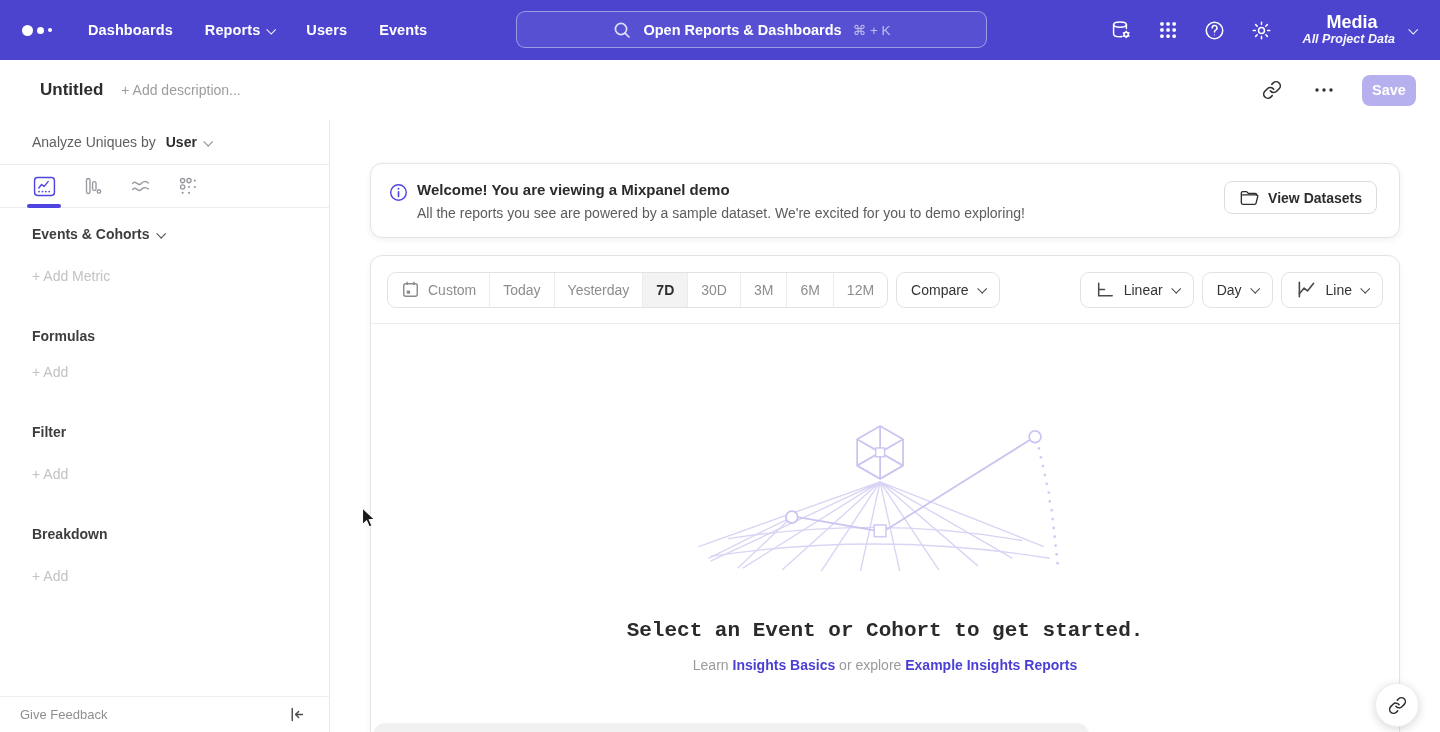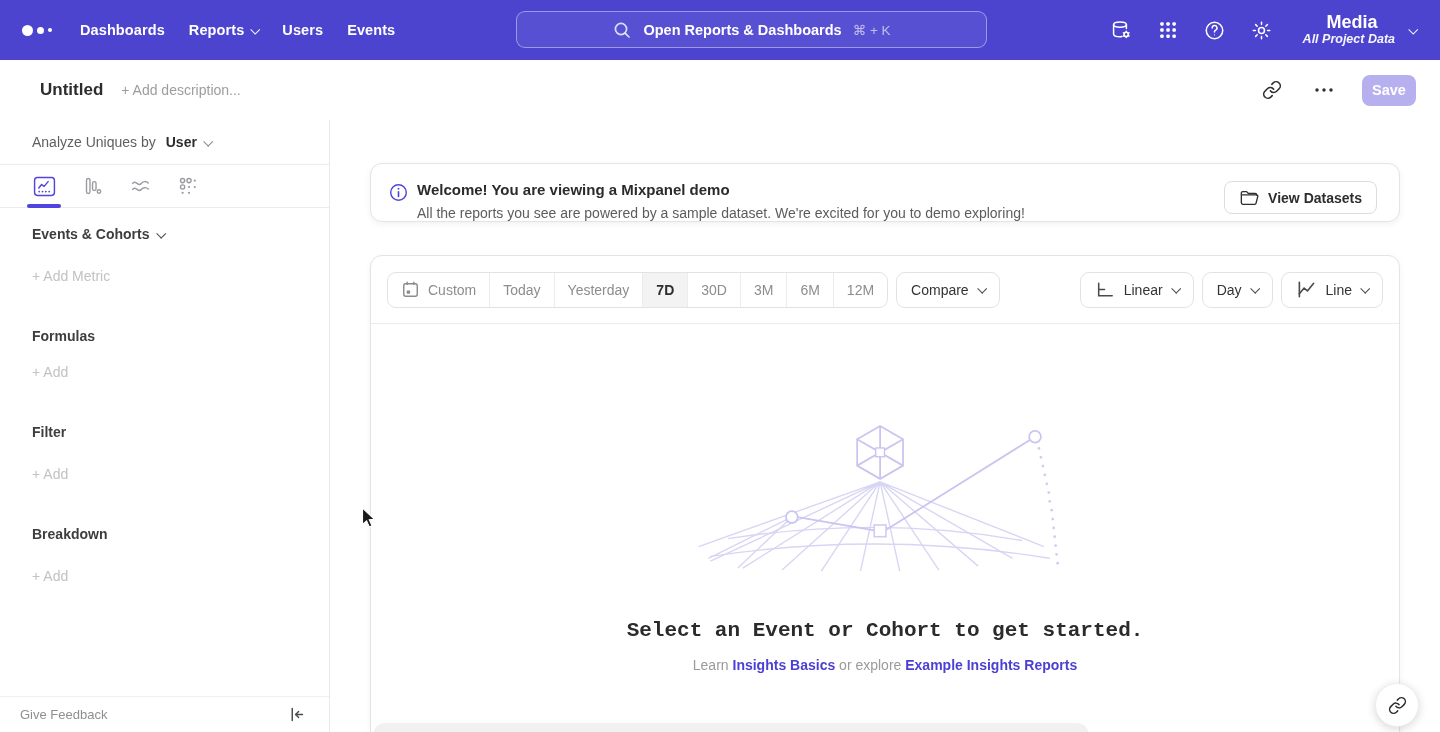--- a/index.html
+++ b/index.html
@@ -6,21 +6,21 @@
   html,body { width:1440px; height:732px; }
   body { font-family: "Liberation Sans", sans-serif; background:#fff; overflow:hidden; }
   .app { position:relative; width:1440px; height:732px; background:#fff; overflow:hidden; }
 
   
   .navbar { position:absolute; top:0; left:0; right:0; height:60px; background:#4C43CF; display:flex; align-items:center; }
   .logo { display:flex; align-items:center; gap:4px; margin-left:22px; width:40px; cursor:pointer; }
   .logo .d1 { width:11px; height:11px; border-radius:50%; background:#fff; }
   .logo .d2 { width:7px; height:7px; border-radius:50%; background:#fff; }
   .logo .d3 { width:4px; height:4px; border-radius:50%; background:#fff; }
-  .nav-items { display:flex; align-items:center; gap:24px; margin-left:18px; }
+  .nav-items { display:flex; align-items:center; gap:32px; margin-left:26px; }
   .nav-item { color:#fff; font-size:14.5px; font-weight:bold; letter-spacing:.1px; display:flex; align-items:center; gap:7px; cursor:pointer; text-decoration:none; }
   .search-pill { position:absolute; left:516px; top:11px; width:471px; height:37px; border:1px solid rgba(255,255,255,.42); background:rgba(255,255,255,.07); border-radius:9px; display:flex; align-items:center; justify-content:center; gap:11px; cursor:pointer; }
   .search-label { color:#fff; font-size:14.5px; font-weight:bold; }
   .search-shortcut { color:rgba(255,255,255,.62); font-size:13.5px; }
   .nav-right { position:absolute; right:24px; top:0; height:60px; display:flex; align-items:center; gap:23px; }
   .nav-icon { width:24px; height:24px; display:flex; align-items:center; justify-content:center; cursor:pointer; }
   .project { display:flex; align-items:center; gap:14px; margin-left:6px; cursor:pointer; }
   .project-name { color:#fff; font-size:18px; font-weight:bold; line-height:17px;margin-left:24px; }
   .project-sub { color:rgba(255,255,255,.95); font-size:12.5px; font-weight:bold; line-height:16px;font-style:italic; }
   .chev { display:inline-block; width:7px; height:7px; border-right:1.7px solid currentColor; border-bottom:1.7px solid currentColor; transform:rotate(45deg) translateY(-1px); }
@@ -45,21 +45,21 @@
   .sb-tab { position:relative; width:24px; height:43px; display:flex; align-items:center; justify-content:center; cursor:pointer; }
   .sb-tab.selected::after { content:""; position:absolute; left:-5px; bottom:0; width:34px; height:4px; border-radius:3px; background:#4F44E0; }
   .sb-row { position:absolute; left:32px; display:flex; align-items:center; gap:8px; }
   .sb-title { font-size:14px; font-weight:bold; color:#3d3d3d; }
   .sb-add { font-size:14px; color:#c2c2c2; cursor:pointer; }
   .sb-footer { position:absolute; left:0; right:0; bottom:0; height:36px; border-top:1px solid #efefef; display:flex; align-items:center; }
   .feedback { margin-left:20px; font-size:13px; color:#8f8f8f; cursor:pointer; }
   .collapse { position:absolute; right:24px; cursor:pointer; display:flex; }
 
   
-  .banner { position:absolute; top:163px; left:370px; width:1030px; height:59px; background:#fff; border:1px solid #e4e4e4; border-radius:12px; box-shadow:0 2px 6px rgba(25,25,60,.06); }
+  .banner { position:absolute; top:163px; left:370px; width:1030px; height:75px; background:#fff; border:1px solid #e4e4e4; border-radius:12px; box-shadow:0 2px 6px rgba(25,25,60,.06); }
   .banner-icon { position:absolute; left:18px; top:19px; }
   .banner-title { position:absolute; left:46px; top:17px; font-size:15px; font-weight:bold; color:#2b2b2b; }
   .banner-sub { position:absolute; left:46px; top:41px; font-size:14px; color:#5c5c5c; }
   .view-datasets { position:absolute; right:22px; top:17px; height:33px; display:flex; align-items:center; gap:9px; padding:0 14px; background:#fff; border:1px solid #dcdcdc; border-radius:8px; font-size:14px; font-weight:bold; color:#2d2d2d; cursor:pointer; }
 
   
   .chart-card { position:absolute; top:255px; left:370px; width:1030px; height:500px; background:#fff; border:1px solid #e4e4e4; border-radius:12px; box-shadow:0 2px 6px rgba(25,25,60,.05); overflow:hidden; }
   .card-toolbar { height:68px; border-bottom:1px solid #ececec; display:flex; align-items:center; padding:0 16px; }
   .seg-group { display:flex; align-items:stretch; height:36px; border:1px solid #e2e2e2; border-radius:9px; overflow:hidden; background:#fff; }
   .seg { display:flex; align-items:center; gap:8px; padding:0 13px; font-size:14px; color:#8d8d8d; border-left:1px solid #ececec; cursor:pointer; white-space:nowrap; }

